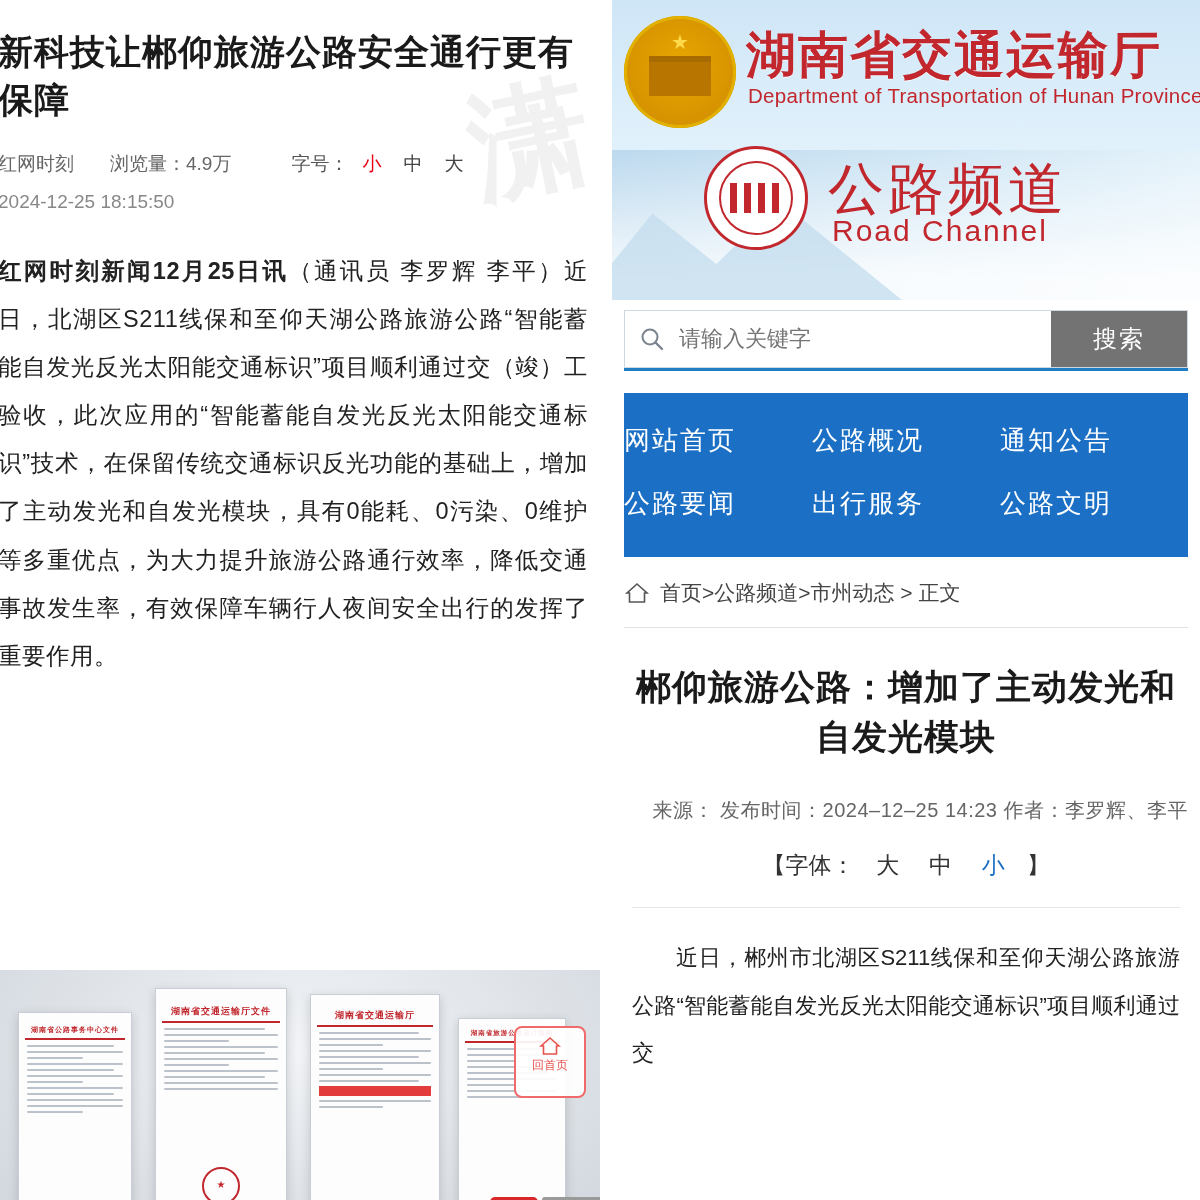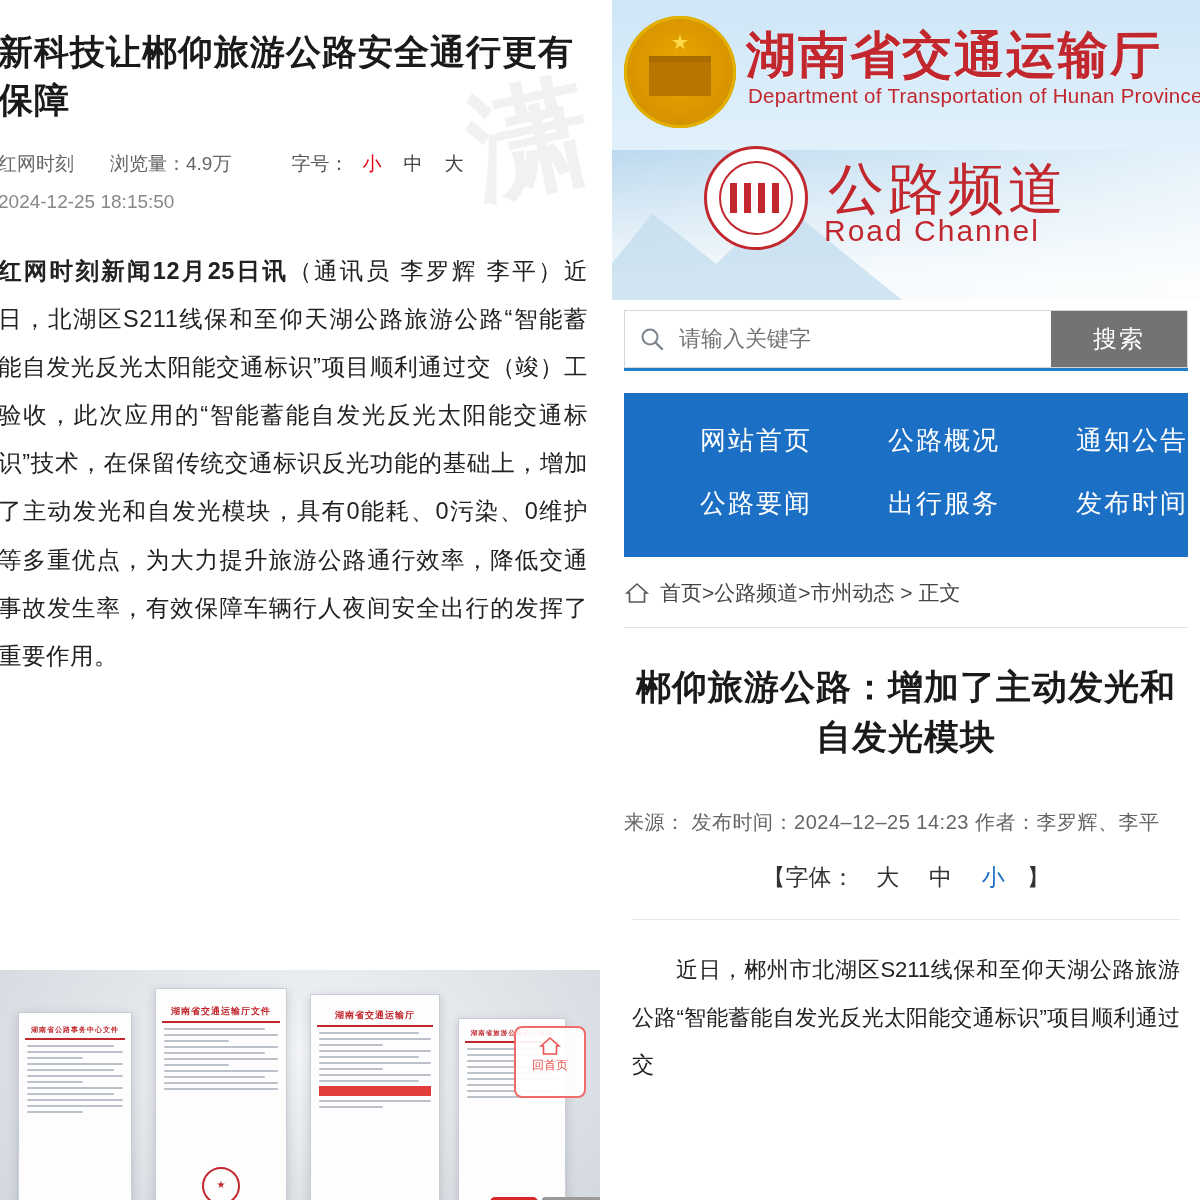--- a/index.html
+++ b/index.html
@@ -271,21 +271,21 @@
   .channel-cn {
     position: absolute;
     left: 216px; top: 152px;
     font-size: 56px;
     font-weight: normal;
     color: #c1272d;
     letter-spacing: 4px;
   }
   .channel-en {
     position: absolute;
-    left: 212px; top: 214px;
+    left: 220px; top: 214px;
     font-size: 30px;
     color: #c1272d;
     letter-spacing: 2px;
   }
 
   .search-row {
     display: flex;
     align-items: stretch;
     height: 58px;
     margin: 10px 12px 0 12px;
@@ -331,21 +331,21 @@
     margin: 22px 12px 0 12px;
     background: #1b6fc4;
     color: #fff;
     padding: 16px 0 22px 0;
   }
   .nav-row {
     display: flex;
   }
   .nav-item {
     flex: 1;
-    text-align: right;
+    text-align: left;
     font-size: 26px;
     letter-spacing: 2px;
     padding: 14px 0;
     cursor: pointer;
   }
 
   .crumb {
     display: flex;
     align-items: center;
     margin: 22px 12px 0 12px;
@@ -358,24 +358,24 @@
   .news-title {
     margin: 34px 20px 0 20px;
     font-size: 35px;
     font-weight: bold;
     color: #1a1a1a;
     line-height: 1.42;
     text-align: center;
     letter-spacing: 1px;
   }
   .news-meta {
-    margin: 48px 12px 0 12px;
+    margin: 36px 12px 0 12px;
     font-size: 20px;
     color: #666;
-    text-align: left;
+    text-align: right;
     letter-spacing: .5px;
   }
   .news-font {
     margin: 26px 0 0 0;
     text-align: center;
     font-size: 23px;
     color: #333;
     font-family: Liberation Mono, monospace;
   }
   .news-font .opt { margin: 0 8px; }
@@ -534,21 +534,21 @@
 
     <div class="nav">
       <div class="nav-row">
         <div class="nav-item">网站首页</div>
         <div class="nav-item">公路概况</div>
         <div class="nav-item">通知公告</div>
       </div>
       <div class="nav-row">
         <div class="nav-item">公路要闻</div>
         <div class="nav-item">出行服务</div>
-        <div class="nav-item">发布时间</div>
+        <div class="nav-item">公路文明</div>
       </div>
     </div>
 
     <div class="crumb">
       <svg width="26" height="24" viewBox="0 0 26 24">
         <path d="M13 3 L23 12 L20.5 12 L20.5 21 L5.5 21 L5.5 12 L3 12 Z" fill="none" stroke="#555" stroke-width="1.6"></path>
       </svg>
       <span>首页&gt;公路频道&gt;市州动态 &gt; 正文</span>
     </div>
     <div class="crumb-sep"></div>

